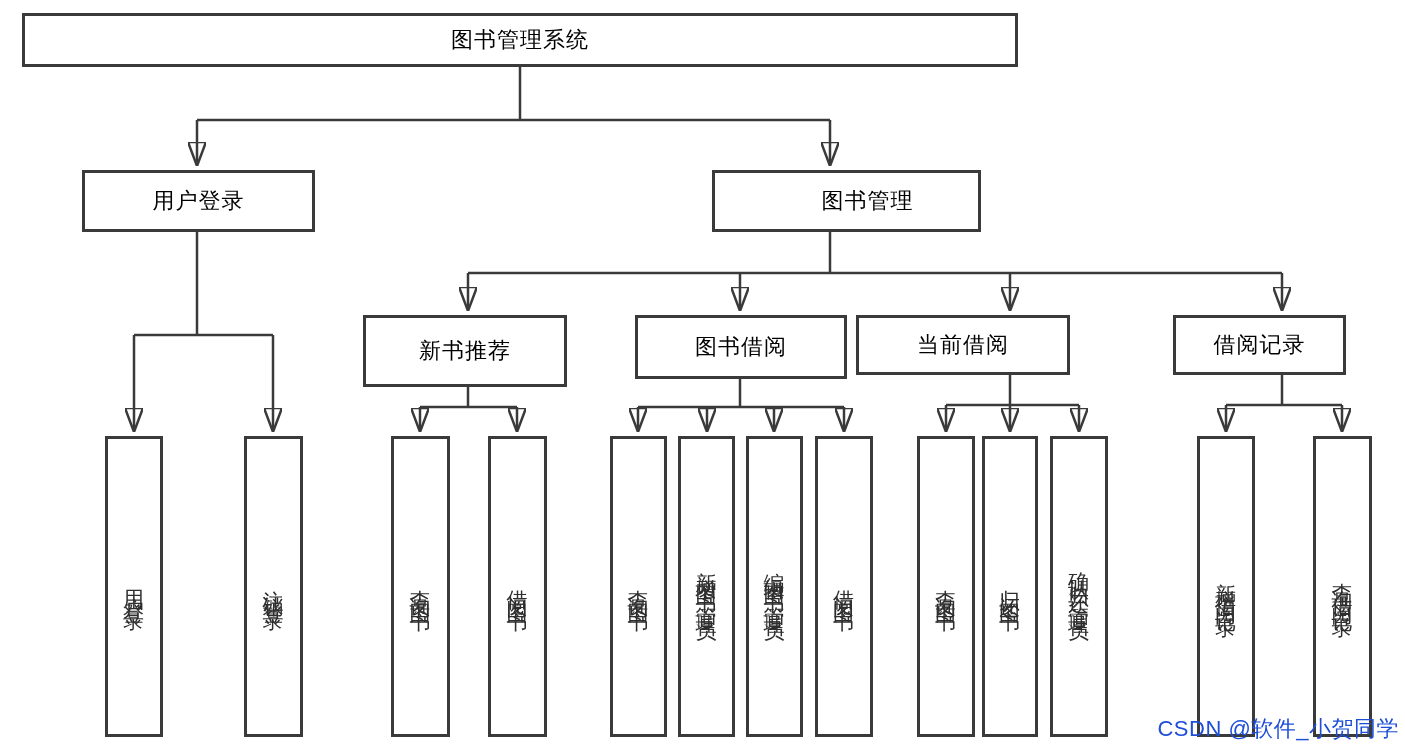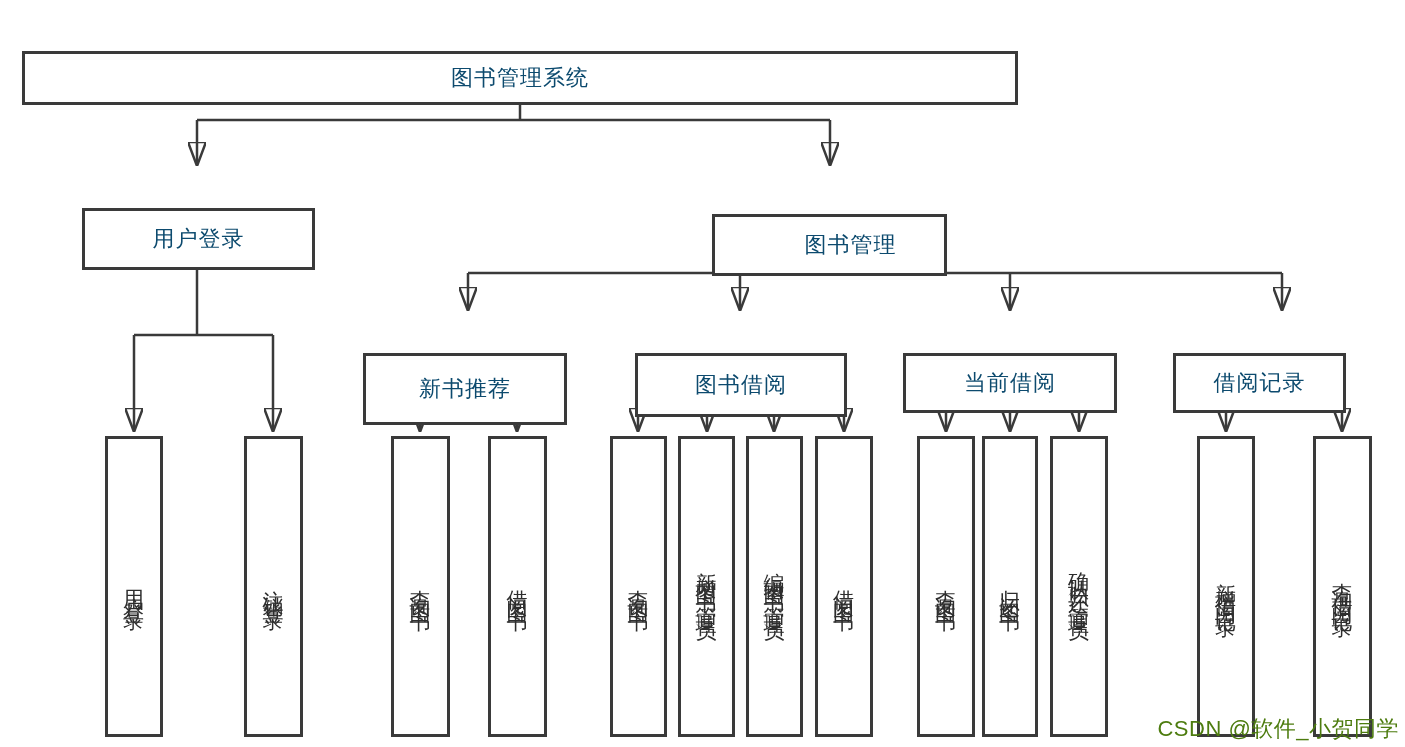--- a/index.html
+++ b/index.html
@@ -11,23 +11,22 @@
     overflow:hidden;
   }
   #connectors { position:absolute; left:0; top:0; width:1405px; height:747px; pointer-events:none; }
   #connectors path { stroke:#3a3a3a; stroke-width:2.5; fill:none; }
   .hbox {
     position:absolute;
     box-sizing:border-box;
     border:3px solid #3a3a3a;
     background:#ffffff;
     display:flex; align-items:center; justify-content:center;
-    font-size:22px; color:#0c4a6e;
+    font-size:22px; color:#000000;
     letter-spacing:1px;
-    margin-top:38px;
   }
   .leaf {
     position:absolute;
     box-sizing:border-box;
     top:436px; height:301px;
     border:3px solid #3a3a3a;
     background:#ffffff;
     display:flex; align-items:center; justify-content:center;
   }
   .leaf span {
@@ -35,21 +34,21 @@
     text-orientation:mixed;
     font-size:21px; color:#2e2e2e;
     letter-spacing:7px;
     white-space:nowrap;
     line-height:1;
   }
   .watermark {
     position:absolute;
     right:6px; top:714px;
     font-size:22px;
-    color:#4d7c0f;
+    color:#1d4ed8;
     letter-spacing:0.5px;
     white-space:nowrap;
   }
 </style>
 </head>
 <body>
 
 <div id="canvas">
 
   <svg id="connectors" width="1405" height="747" viewBox="0 0 1405 747" xmlns="http://www.w3.org/2000/svg">
@@ -96,25 +95,25 @@
 
     <path d="M1282 375 V405"></path>
     <path d="M1226 405 H1342"></path>
     <path d="M1226 405 V429" marker-end="url(#arw)"></path>
     <path d="M1342 405 V429" marker-end="url(#arw)"></path>
   </svg>
 
   <div class="hbox" style="left:22px; top:13px; width:996px; height:54px;">图书管理系统</div>
 
   <div class="hbox" style="left:82px; top:170px; width:233px; height:62px;">用户登录</div>
-  <div class="hbox" style="left:712px; top:176px; width:235px; height:62px;padding-left:42px;">图书管理</div>
+  <div class="hbox" style="left:712px; top:170px; width:269px; height:62px;padding-left:42px;">图书管理</div>
 
   <div class="hbox" style="left:363px; top:315px; width:204px; height:72px;">新书推荐</div>
   <div class="hbox" style="left:635px; top:315px; width:212px; height:64px;text-align:center;">图书借阅</div>
-  <div class="hbox" style="left:903px; top:315px; width:214px; height:60px;">当前借阅</div>
+  <div class="hbox" style="left:856px; top:315px; width:214px; height:60px;">当前借阅</div>
   <div class="hbox" style="left:1173px; top:315px; width:173px; height:60px;">借阅记录</div>
 
   <div class="leaf" style="left:105px; width:58px;">
     <span>用户登录</span>
   </div>
   <div class="leaf" style="left:244px; width:59px;">
     <span>注销登录</span>
   </div>
 
   <div class="leaf" style="left:391px; width:59px;">

